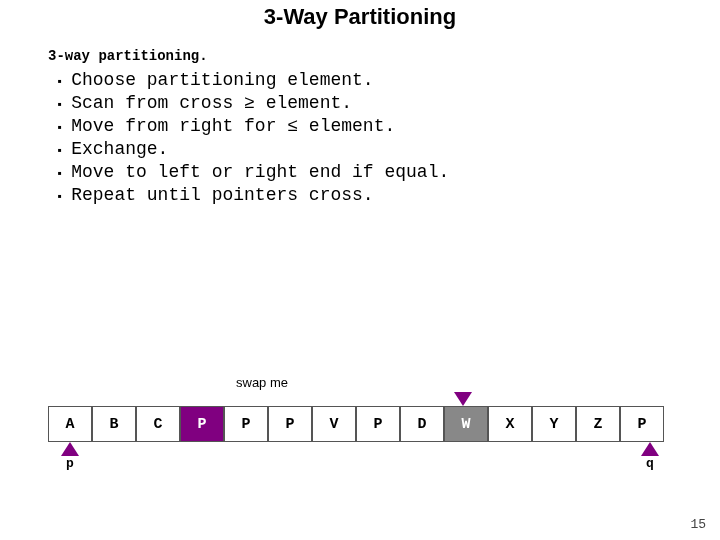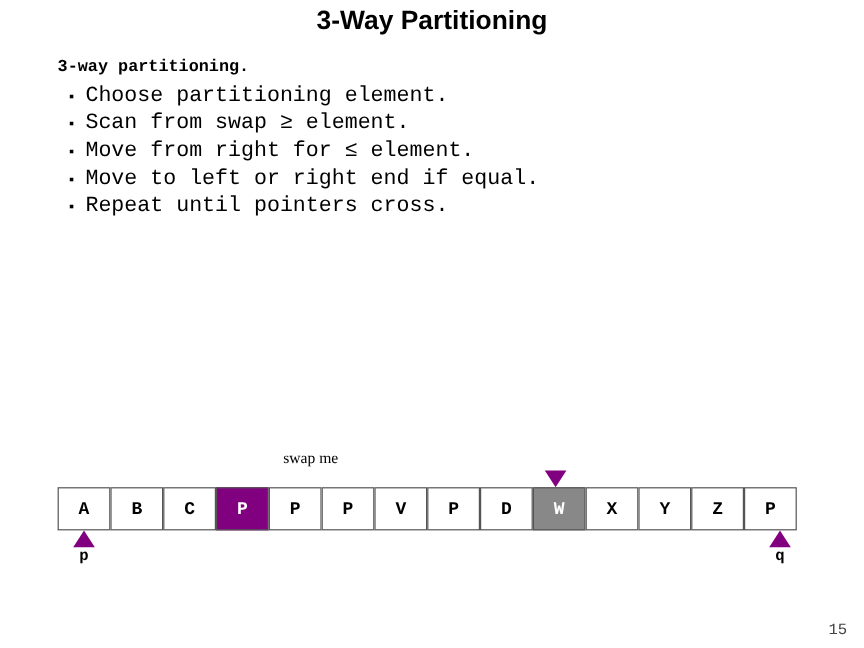--- a/index.html
+++ b/index.html
@@ -56,21 +56,21 @@
     .viz-area {
       position: absolute;
       bottom: 60px;
       left: 48px;
       right: 48px;
     }
 
     .swap-me-label {
       text-align: left;
       font-size: 13px;
-      font-family: Liberation Serif, serif;
+      font-family: Liberation Sans, sans-serif;
       margin-bottom: 2px;
       margin-left: 188px;
     }
 
     .arrow-down {
       width: 0;
       height: 0;
       border-left: 9px solid transparent;
       border-right: 9px solid transparent;
       border-top: 14px solid #800080;
@@ -163,22 +163,23 @@
   </style>
 </head>
 <body>
 
 <div class="page-title">3-Way Partitioning</div>
 
 <div class="content-area">
   <div class="section-heading">3-way partitioning.</div>
   <ul class="bullet-list">
   <li>Choose partitioning element.</li>
-      <li>Scan from swap ≥ element.</li>
+      <li>Scan from cross ≥ element.</li>
       <li>Move from right for ≤ element.</li>
+      <li>Exchange.</li>
       <li>Move to left or right end if equal.</li>
       <li>Repeat until pointers cross.</li>
     </ul>
 </div>
 
 <div class="viz-area">
   <div class="swap-me-label">swap me</div>
   <div class="swap-arrow-container">
     <div class="arrow-down"></div>
   </div>

